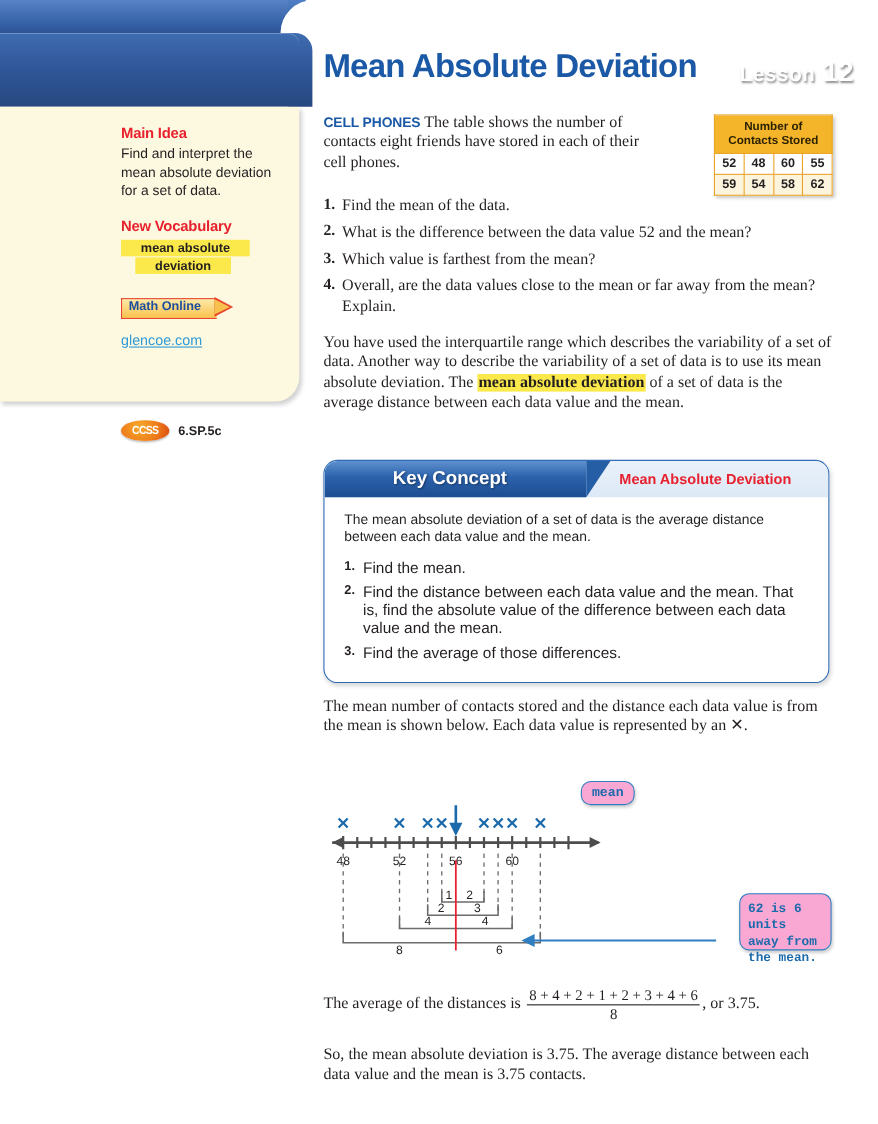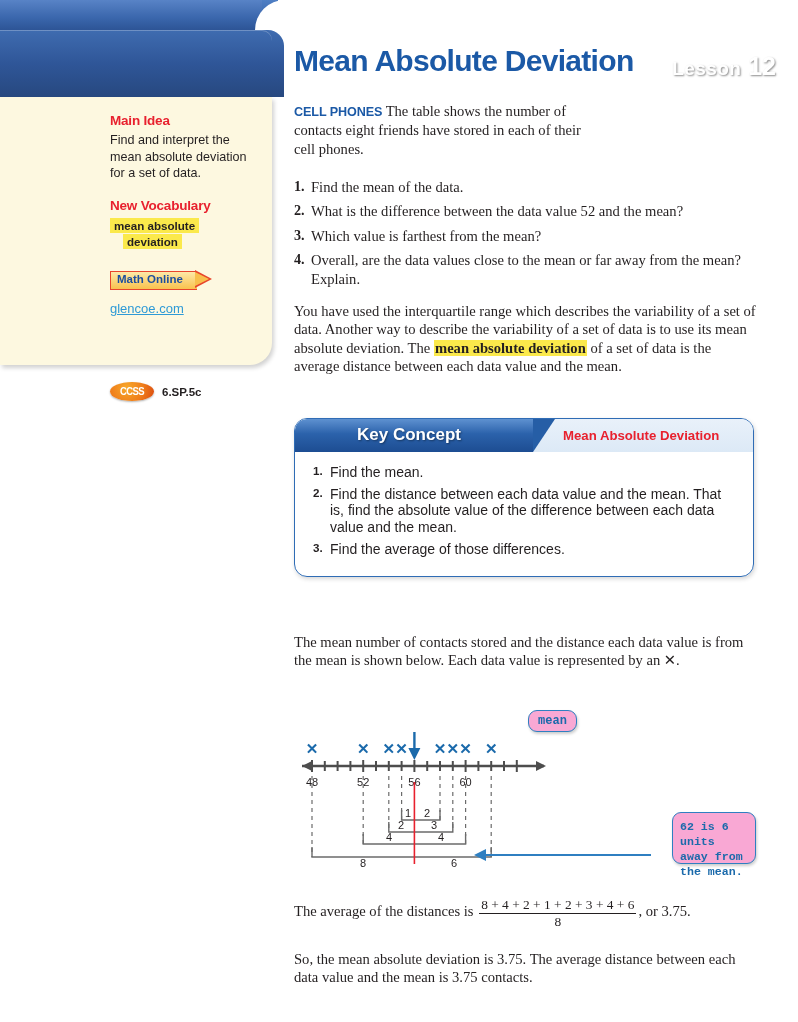--- a/index.html
+++ b/index.html
@@ -62,21 +62,21 @@
   .sb-body{
     color:#231f20;font-family:"Liberation Sans",sans-serif;
     font-size:12.6px;line-height:16.5px;margin:0;
   }
   .sb-block{margin-bottom:16px;}
   .vocab-hl{
     background:#fbe94b;color:#231f20;
     font-family:"Liberation Sans",sans-serif;font-weight:bold;
     font-size:11.6px;line-height:14px;display:inline;
     box-decoration-break:clone;-webkit-box-decoration-break:clone;
-    padding:1px 4px;
+    padding:1px 18px;
   }
   .vocab-line2{margin-left:13px;}
 
   
   .math-online{
     position:relative;display:inline-block;height:18px;width:106px;margin-top:2px;
   }
   .mo-body{
     position:absolute;left:0;top:0;width:86px;height:17px;
     background:linear-gradient(180deg,#fde9a8 0%,#f9c24e 100%);
@@ -302,20 +302,44 @@
 
   <div class="main">
 
     <h1 class="page-title">Mean Absolute Deviation</h1>
 
     <div class="lead body-p">
       <span class="tag">CELL PHONES</span>
       <span>The table shows the number of contacts eight friends have stored in each of their cell phones.</span>
     </div>
 
+    <table class="datatable">
+      <thead>
+        <tr>
+          <th colspan="4">
+            <span>Number of</span><br>
+            <span>Contacts Stored</span>
+          </th>
+        </tr>
+      </thead>
+      <tbody>
+        <tr class="r1">
+          <td>52</td>
+          <td>48</td>
+          <td>60</td>
+          <td>55</td>
+        </tr>
+        <tr class="r2">
+          <td>59</td>
+          <td>54</td>
+          <td>58</td>
+          <td>62</td>
+        </tr>
+      </tbody>
+    </table>
 
     <div class="qlist">
       <div class="qitem">
         <span class="qnum">1.</span>
         <span class="qtext">Find the mean of the data.</span>
       </div>
       <div class="qitem">
         <span class="qnum">2.</span>
         <span class="qtext">What is the difference between the data value 52 and the mean?</span>
       </div>
@@ -331,20 +355,21 @@
 
     <p class="para2 body-p"><span>You have used the interquartile range which describes the variability of a set of data. Another way to describe the variability of a set of data is to use its mean absolute deviation. The </span><span class="hl-yellow">mean absolute deviation</span><span> of a set of data is the average distance between each data value and the mean.</span></p>
 
     <div class="kc">
       <div class="kc-bar">
         <div class="kc-tab"></div>
         <div class="kc-tab-label">Key Concept</div>
         <div class="kc-title">Mean Absolute Deviation</div>
       </div>
       <div class="kc-body">
+        <p class="kc-def">The mean absolute deviation of a set of data is the average distance between each data value and the mean.</p>
         <div class="kc-item">
           <span class="kc-num">1.</span>
           <span class="kc-text">Find the mean.</span>
         </div>
         <div class="kc-item">
           <span class="kc-num">2.</span>
           <span class="kc-text">Find the distance between each data value and the mean. That is, find the absolute value of the difference between each data value and the mean.</span>
         </div>
         <div class="kc-item">
           <span class="kc-num">3.</span>

